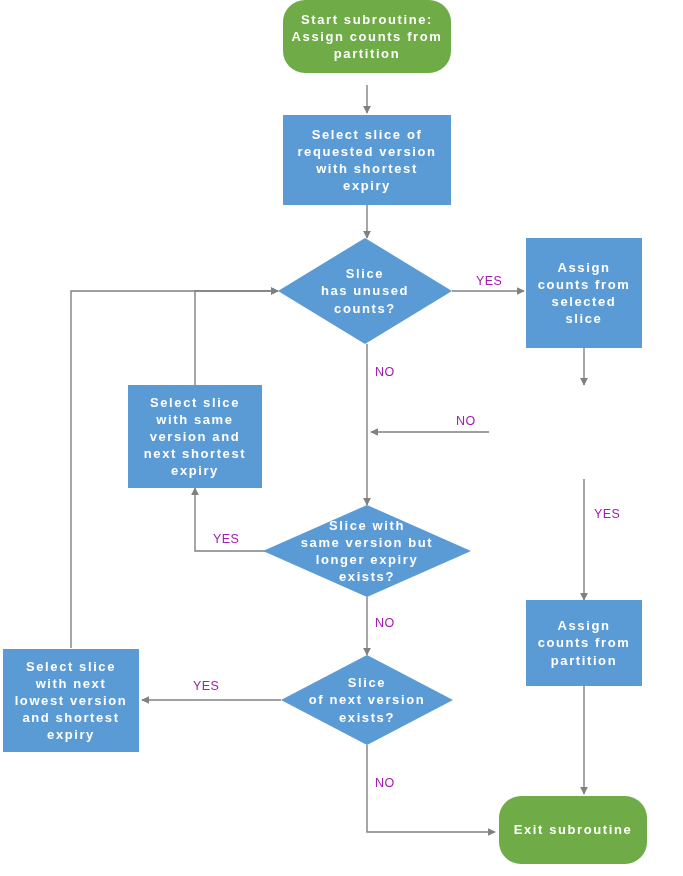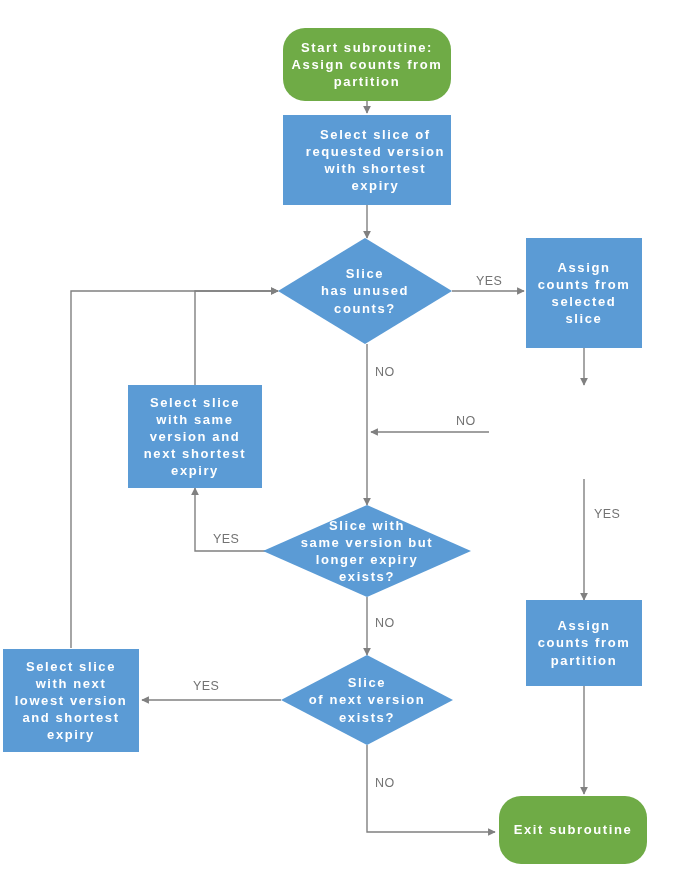--- a/index.html
+++ b/index.html
@@ -58,21 +58,21 @@
     z-index: 0;
   }
   .node .label {
     position: relative;
     z-index: 1;
     padding: 0 6px;
     white-space: pre-line;
   }
   .edge-label {
     position: absolute;
-    color: #737373;
+    color: #a21caf;
     font-size: 12.5px;
     font-weight: normal;
     letter-spacing: 0.4px;
     white-space: nowrap;
     z-index: 4;
     font-family: "Liberation Sans", sans-serif;
   }
 </style>
 </head>
 <body>
@@ -110,27 +110,27 @@
       <path d="M 367 597 L 367 655" marker-end="url(#arrow)"></path>
 
       <path d="M 281 700 L 142 700" marker-end="url(#arrow)"></path>
 
       <path d="M 71 648 L 71 291 L 278 291" marker-end="url(#arrow)"></path>
 
       <path d="M 367 745 L 367 832 L 495 832" marker-end="url(#arrow)"></path>
     </g>
   </svg>
 
-  <div class="node terminator" style="left:283px; top:28px; width:168px; height:73px;">
+  <div class="node terminator" style="left:283px; top:0; width:168px; height:73px;">
     <span class="label">Start subroutine:
 Assign counts from
 partition</span>
   </div>
 
-  <div class="node process" style="left:283px; top:115px; width:168px; height:90px;justify-content:flex-end;">
+  <div class="node process" style="left:283px; top:115px; width:168px; height:90px;">
     <span class="label">Select slice of
 requested version
 with shortest
 expiry</span>
   </div>
 
   <div class="node decision" style="left:278px; top:238px; width:174px; height:106px;">
     <span class="dia-shape"></span>
     <span class="label">Slice
 has unused

